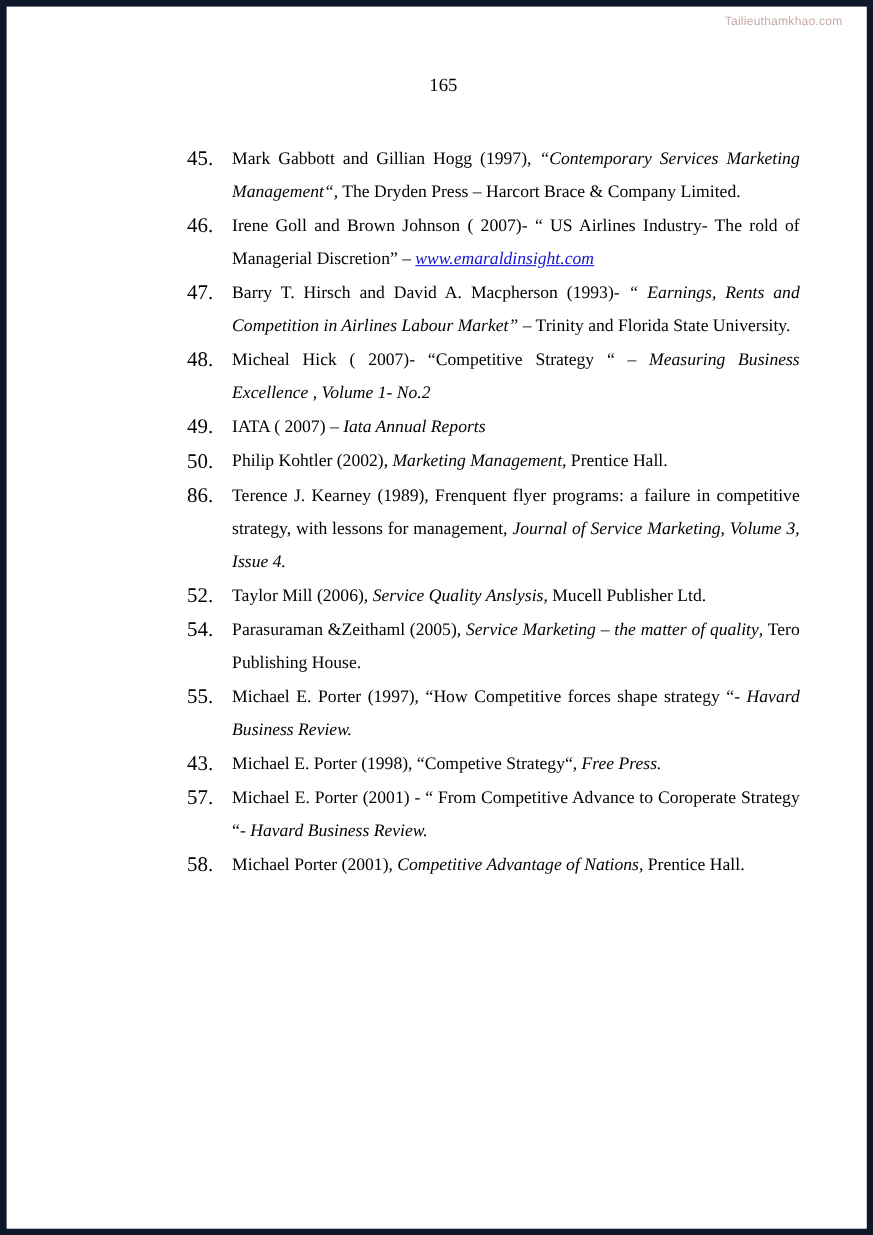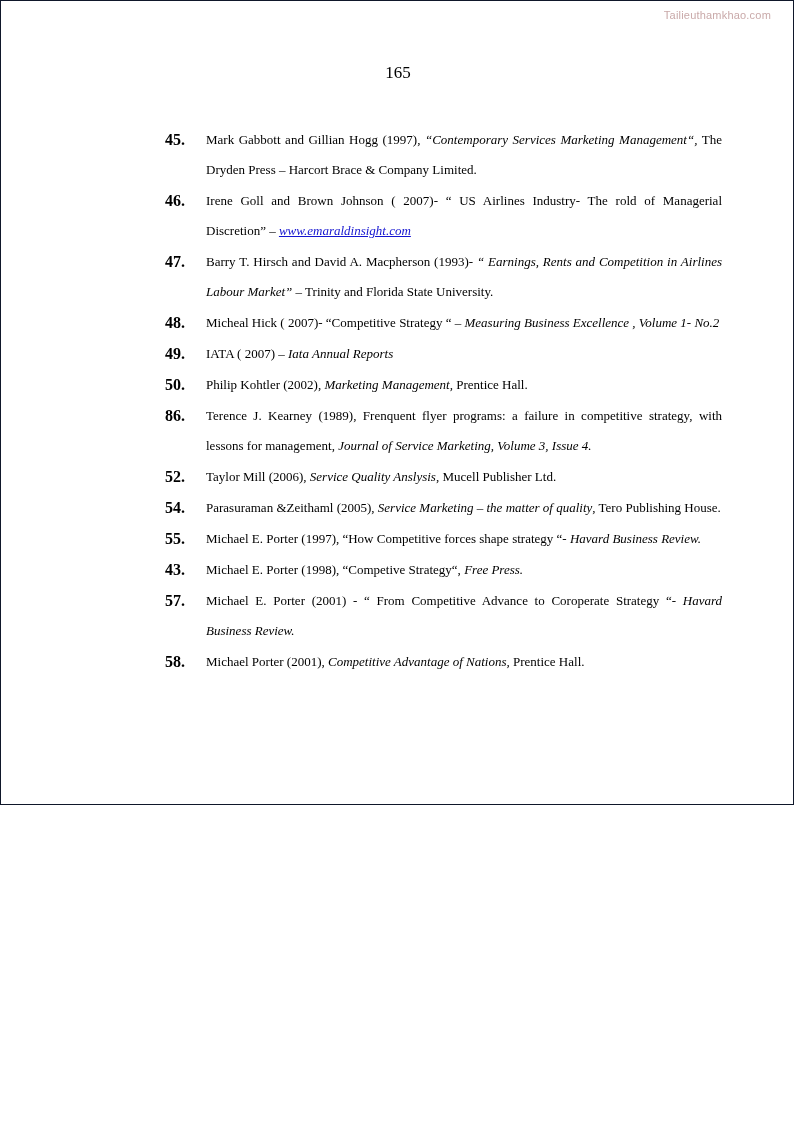--- a/index.html
+++ b/index.html
@@ -11,23 +11,23 @@
     height: 1123px;
     background: #ffffff;
     font-family: "Liberation Serif", serif;
     color: #000000;
     position: relative;
     overflow: hidden;
   }
   .page {
     position: relative;
     width: 794px;
-    height: 805px;
+    height: 1123px;
     box-sizing: border-box;
-    border: 1px solid #0f172a;
+    border: 6px solid #0f172a;
   }
   .watermark {
     position: absolute;
     top: 8px;
     right: 22px;
     font-family: "Liberation Sans", sans-serif;
     font-size: 11px;
     color: #c9a9a9;
     letter-spacing: 0.2px;
   }
@@ -45,29 +45,29 @@
     left: 163px;
     width: 558px;
   }
   .ref-item {
     display: flex;
     align-items: flex-start;
     margin-bottom: 1px;
   }
   .ref-num {
     flex: 0 0 42px;
-    font-weight: bold;
-    font-size: 16px;
+    font-weight: normal;
+    font-size: 19px;
     line-height: 30px;
     padding-left: 1px;
     box-sizing: border-box;
   }
   .ref-text {
     flex: 1 1 auto;
-    font-size: 13px;
+    font-size: 16px;
     line-height: 30px;
     text-align: justify;
     text-justify: inter-word;
   }
   .ref-text i {
     font-style: italic;
   }
   .ref-text .lnk {
     font-style: italic;
     color: #1414d0;

